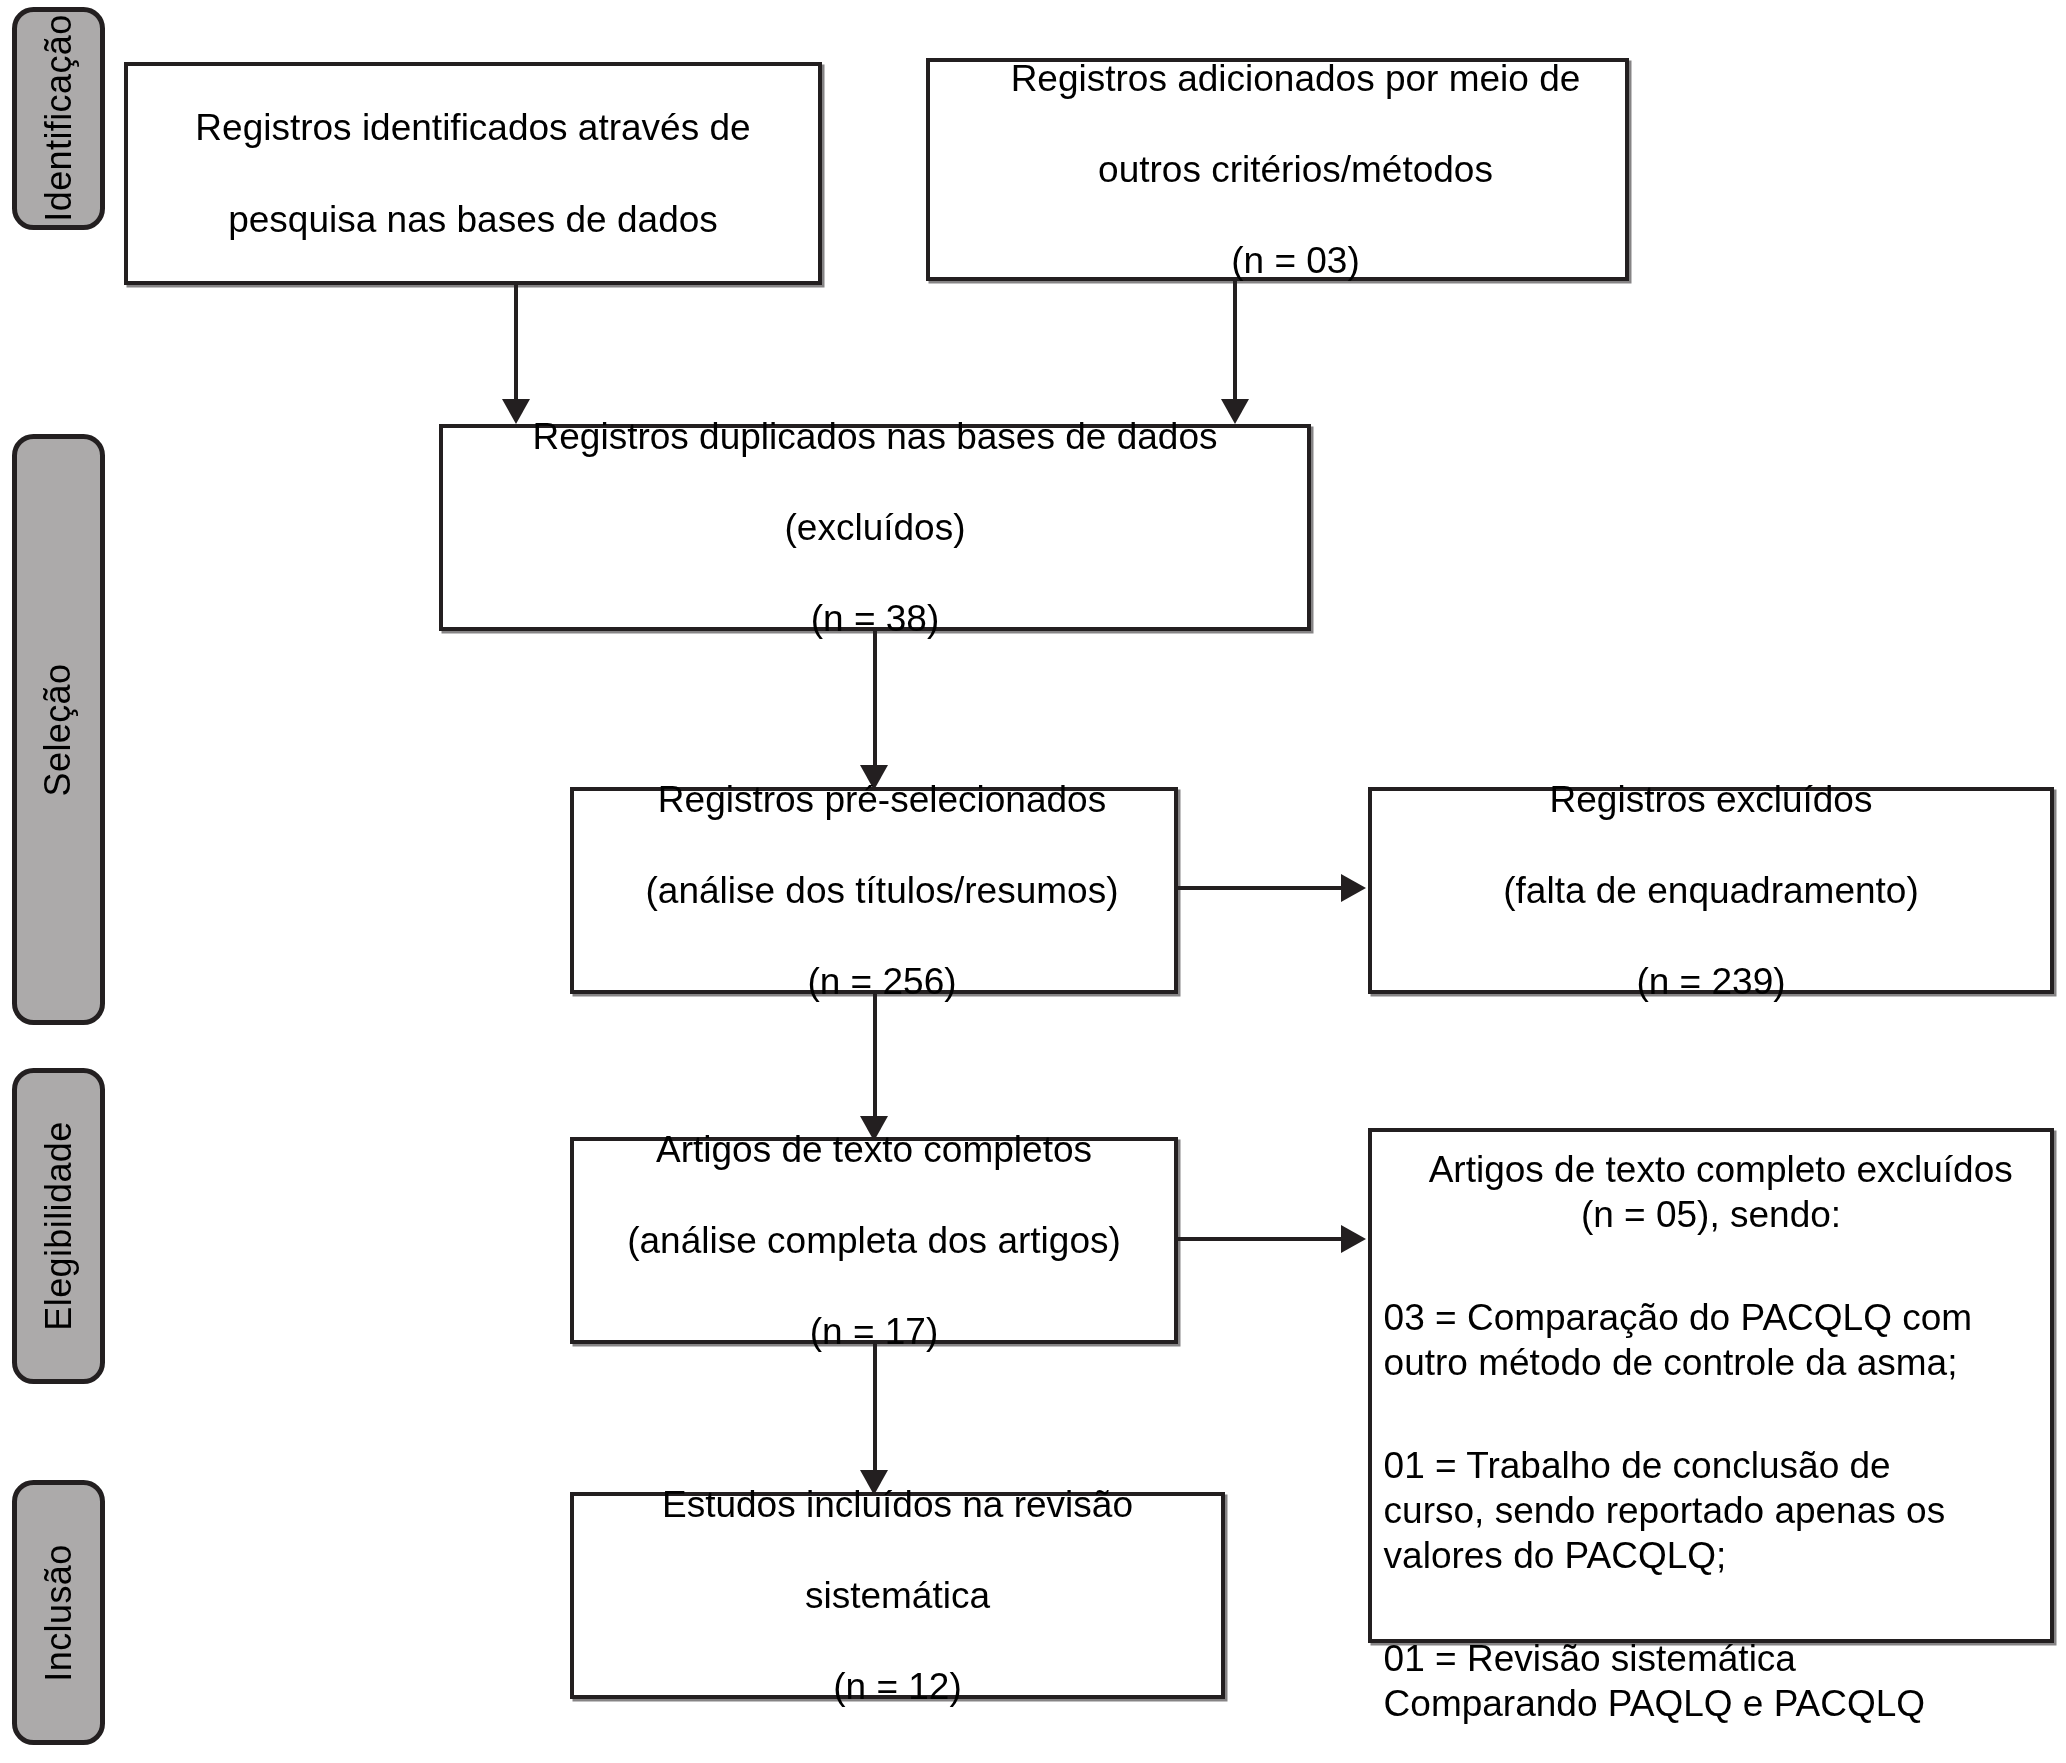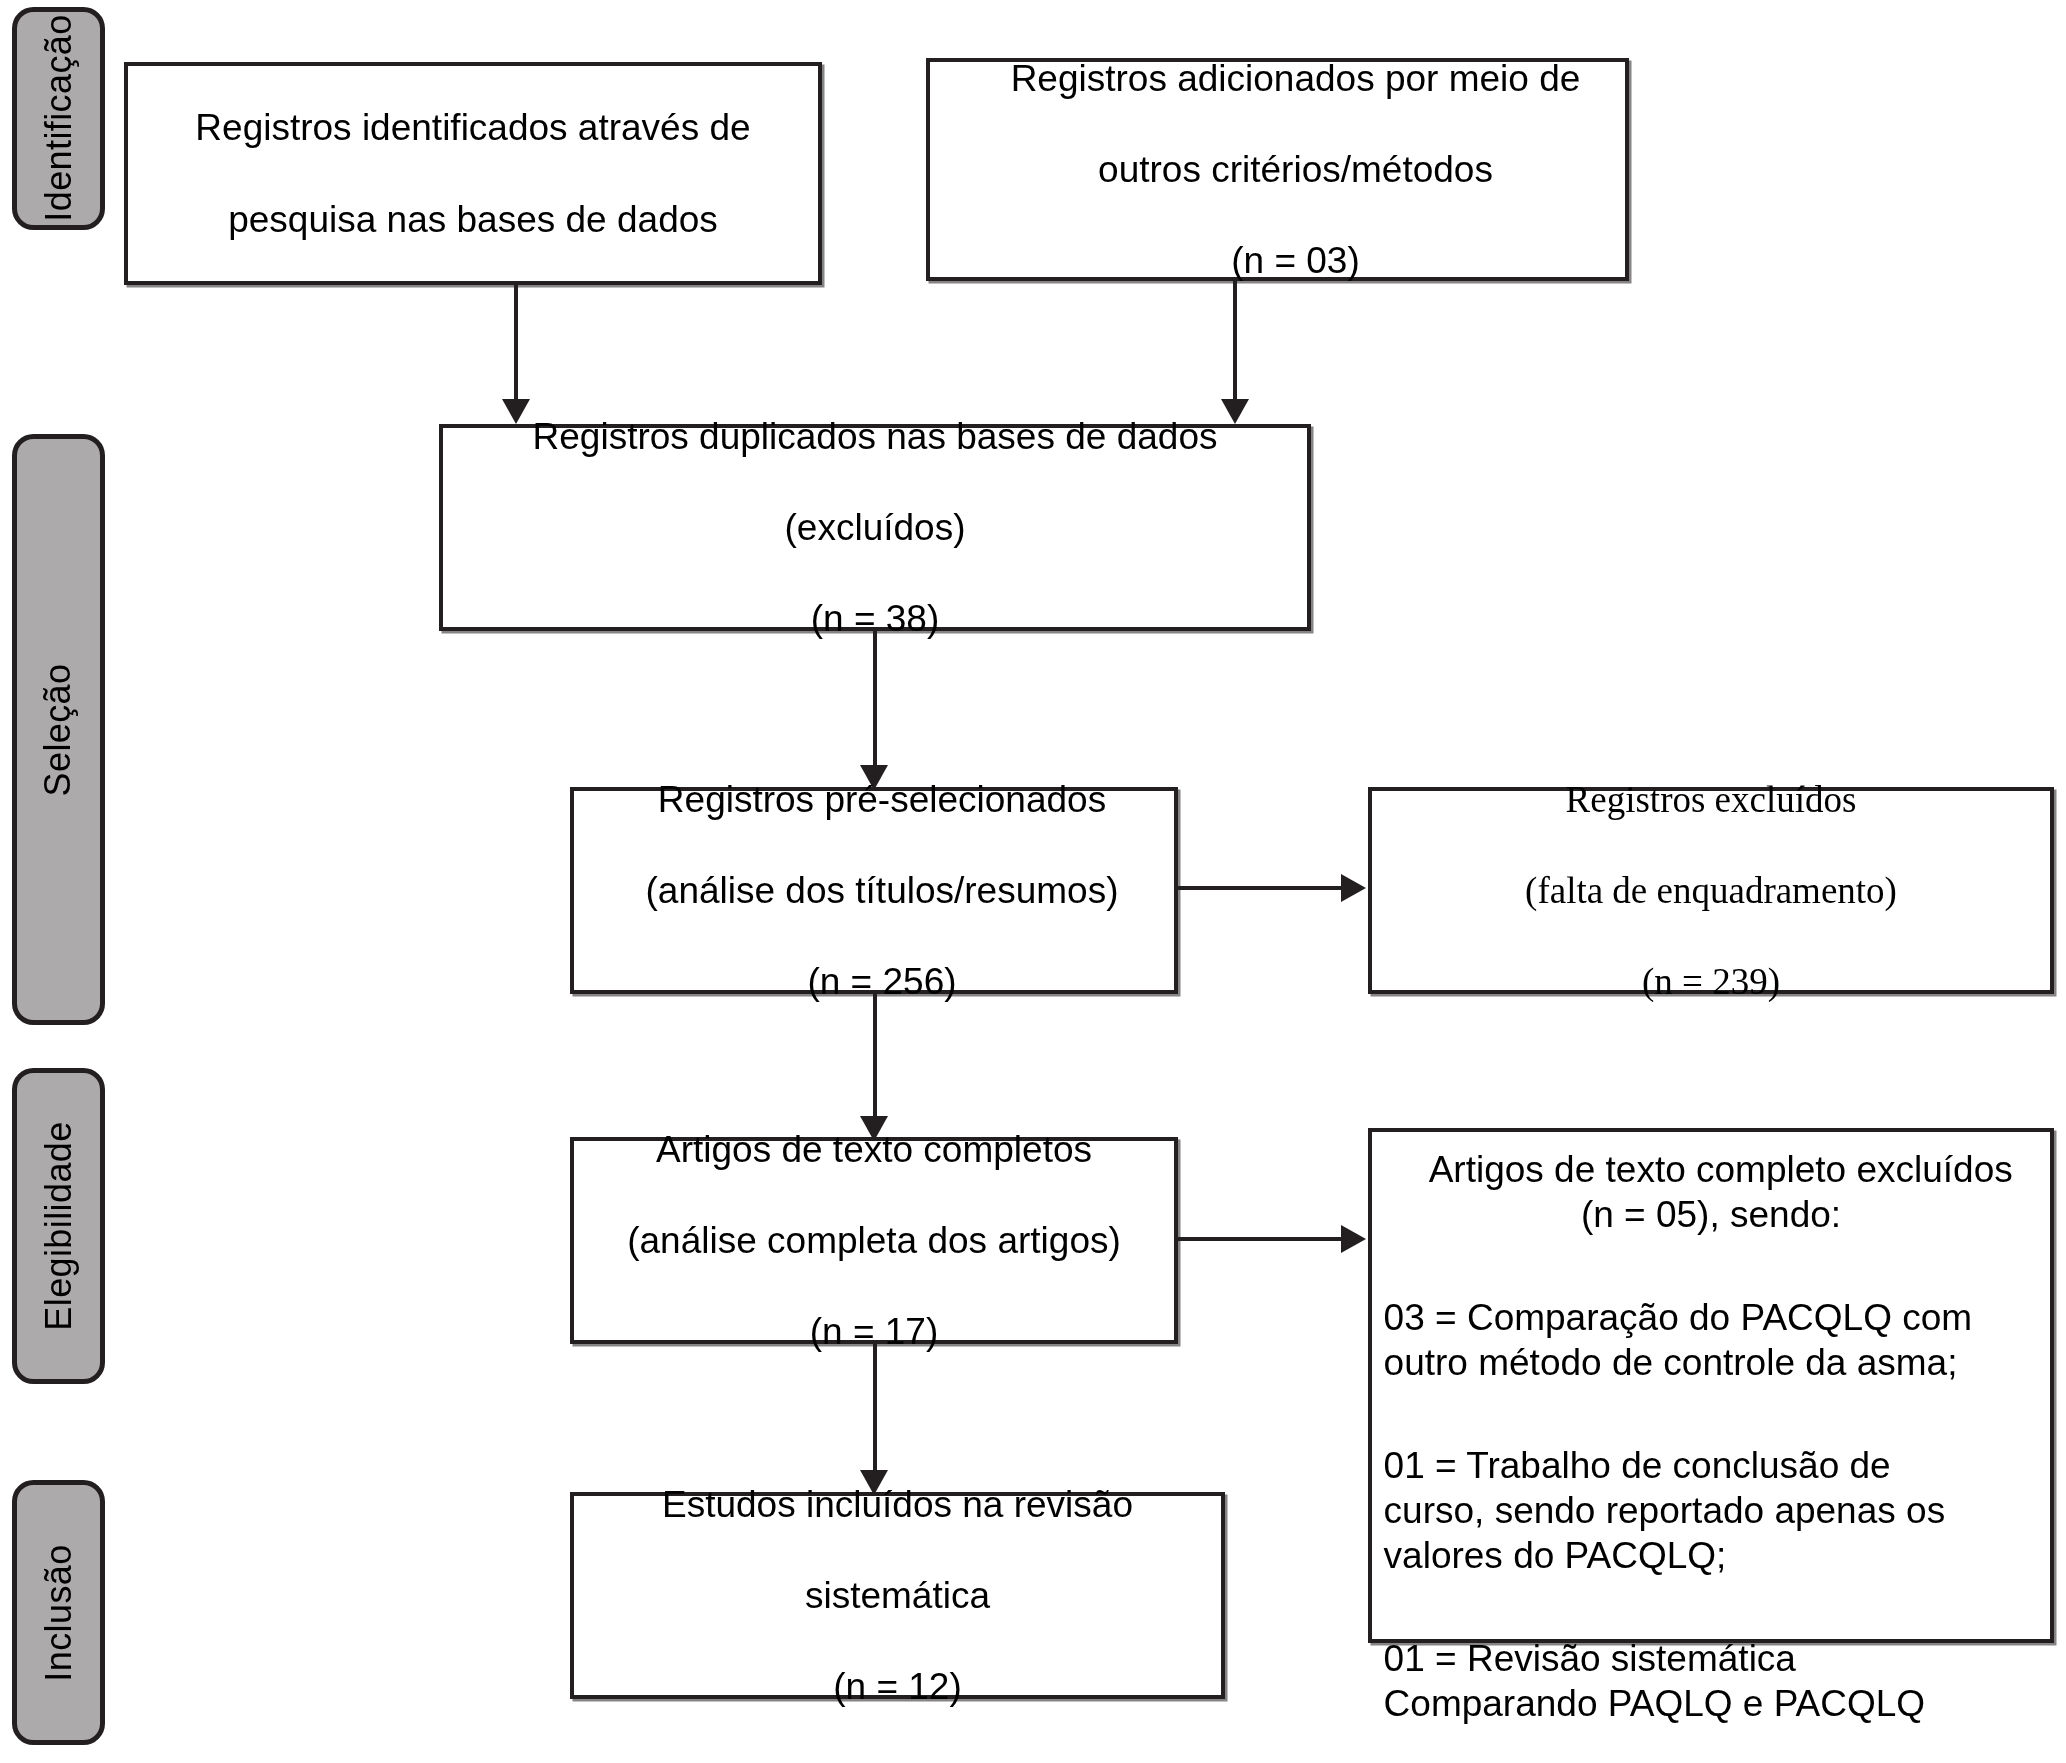--- a/index.html
+++ b/index.html
@@ -142,21 +142,21 @@
 
   <div class="flow-box" style="left:570px; top:787px; width:608px; height:207px;padding-left:16px;">
     <div class="line">Registros pré-selecionados</div>
     <div class="line">(análise dos títulos/resumos)</div>
     <div class="line">(n = 256)</div>
   </div>
 
   <div class="conn-h" style="left:1178px; top:886px; width:165px;"></div>
   <div class="arrow-right" style="left:1341px; top:874px;"></div>
 
-  <div class="flow-box" style="left:1368px; top:787px; width:686px; height:207px;font-family:Liberation Serif, serif;">
+  <div class="flow-box" style="left:1368px; top:787px; width:686px; height:207px;">
     <div class="line">Registros excluídos</div>
     <div class="line">(falta de enquadramento)</div>
     <div class="line">(n = 239)</div>
   </div>
 
   <div class="conn-v" style="left:873px; top:994px; height:124px;"></div>
   <div class="arrow-down" style="left:860px; top:1116px;"></div>
 
   <div class="flow-box" style="left:570px; top:1137px; width:608px; height:207px;">
     <div class="line">Artigos de texto completos</div>

